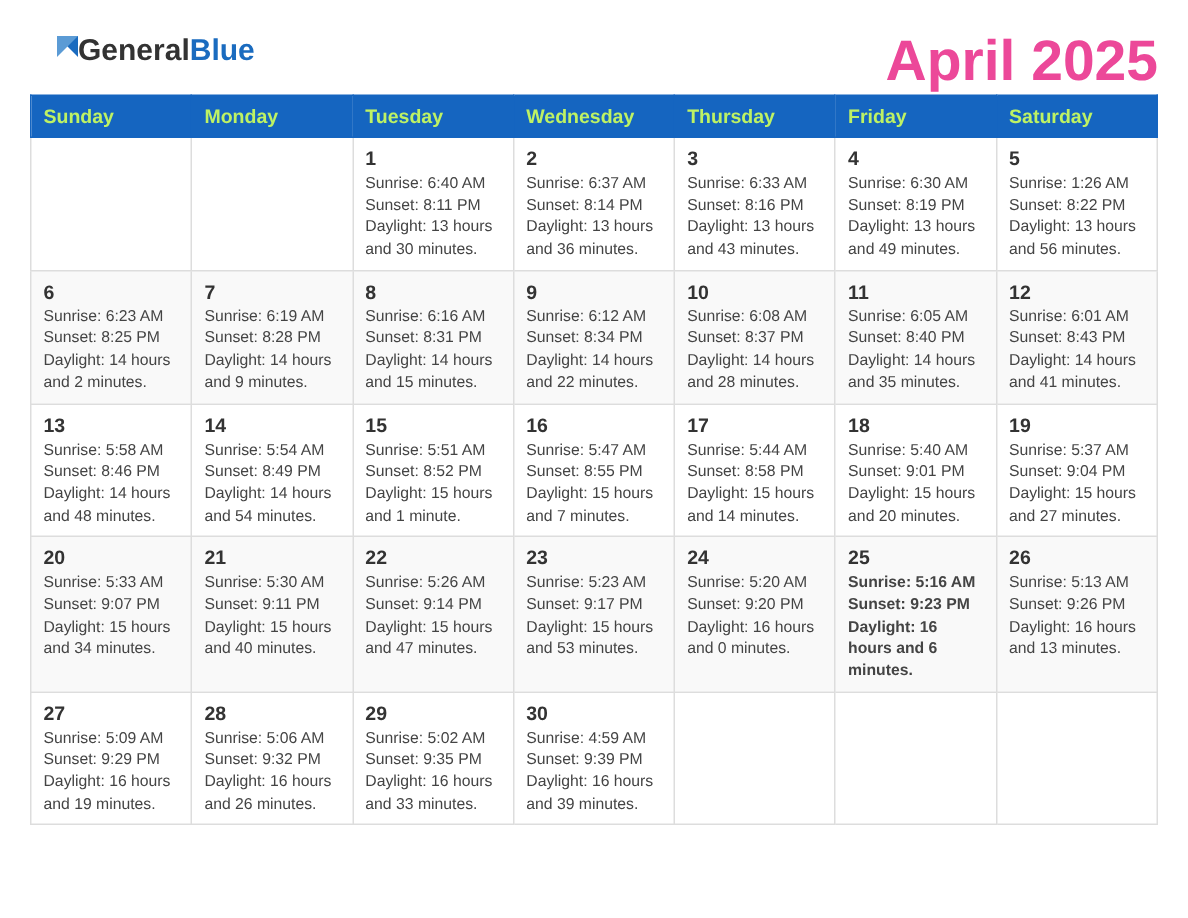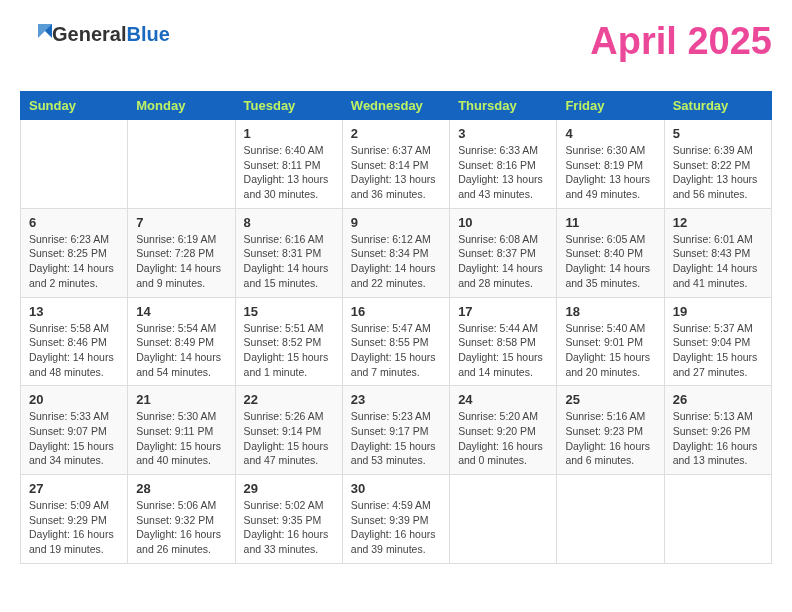--- a/index.html
+++ b/index.html
@@ -7,21 +7,21 @@
       font-family: Arial, sans-serif;
       background: #fff;
       width: 792px;
       min-height: 612px;
       padding: 20px;
     }
     .header-section {
       display: flex;
       justify-content: space-between;
       align-items: flex-start;
-      margin-bottom: 28px;
+      margin-bottom: 0;
     }
     .logo {
       display: flex;
       flex-direction: column;
       align-items: flex-start;
     }
     .title-section {
       text-align: right;
     }
     .month-title {
@@ -144,36 +144,36 @@
 Daylight: 13 hours and 43 minutes.</div>
         </td>
         <td>
           <div class="day-number">4</div>
           <div class="day-info" style="white-space: pre-line;">Sunrise: 6:30 AM
 Sunset: 8:19 PM
 Daylight: 13 hours and 49 minutes.</div>
         </td>
         <td>
           <div class="day-number">5</div>
-          <div class="day-info" style="white-space: pre-line;">Sunrise: 6:39 AM
+          <div class="day-info" style="white-space: pre-line;">Sunrise: 1:26 AM
 Sunset: 8:22 PM
 Daylight: 13 hours and 56 minutes.</div>
         </td>
       </tr>
       <tr style="background-color: rgb(245, 245, 245);">
         <td>
           <div class="day-number">6</div>
           <div class="day-info" style="white-space: pre-line;">Sunrise: 6:23 AM
 Sunset: 8:25 PM
 Daylight: 14 hours and 2 minutes.</div>
         </td>
         <td>
           <div class="day-number">7</div>
           <div class="day-info" style="white-space: pre-line;">Sunrise: 6:19 AM
-Sunset: 7:28 PM
+Sunset: 8:28 PM
 Daylight: 14 hours and 9 minutes.</div>
         </td>
         <td>
           <div class="day-number">8</div>
           <div class="day-info" style="white-space: pre-line;">Sunrise: 6:16 AM
 Sunset: 8:31 PM
 Daylight: 14 hours and 15 minutes.</div>
         </td>
         <td>
           <div class="day-number">9</div>
@@ -270,21 +270,21 @@
 Daylight: 15 hours and 53 minutes.</div>
         </td>
         <td>
           <div class="day-number">24</div>
           <div class="day-info" style="white-space: pre-line;">Sunrise: 5:20 AM
 Sunset: 9:20 PM
 Daylight: 16 hours and 0 minutes.</div>
         </td>
         <td>
           <div class="day-number">25</div>
-          <div class="day-info" style="white-space: pre-line;">Sunrise: 5:16 AM
+          <div class="day-info" style="white-space: pre-line; font-weight: bold;">Sunrise: 5:16 AM
 Sunset: 9:23 PM
 Daylight: 16 hours and 6 minutes.</div>
         </td>
         <td>
           <div class="day-number">26</div>
           <div class="day-info" style="white-space: pre-line;">Sunrise: 5:13 AM
 Sunset: 9:26 PM
 Daylight: 16 hours and 13 minutes.</div>
         </td>
       </tr>

